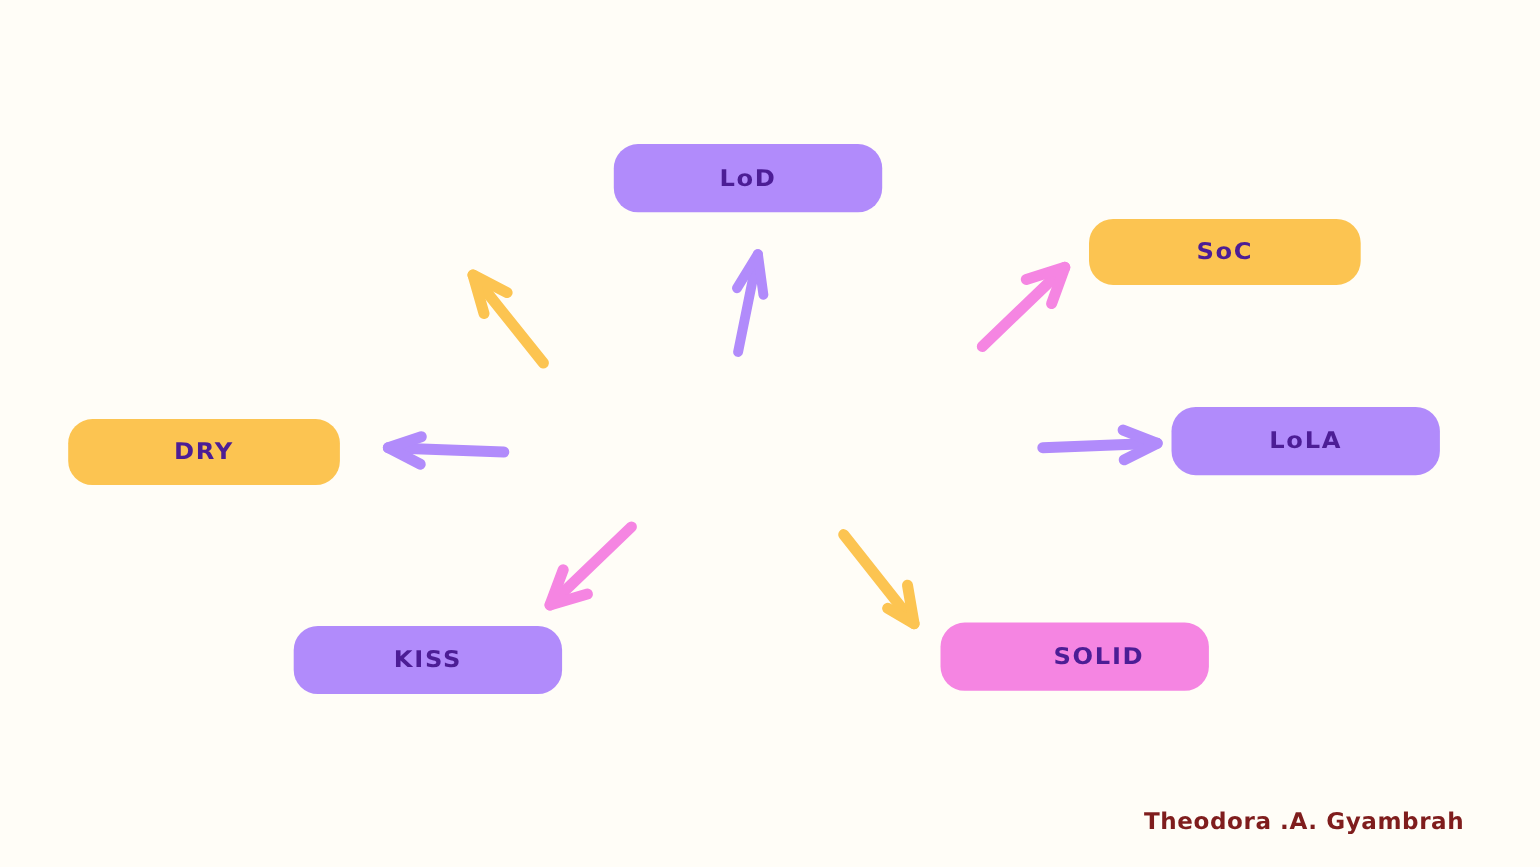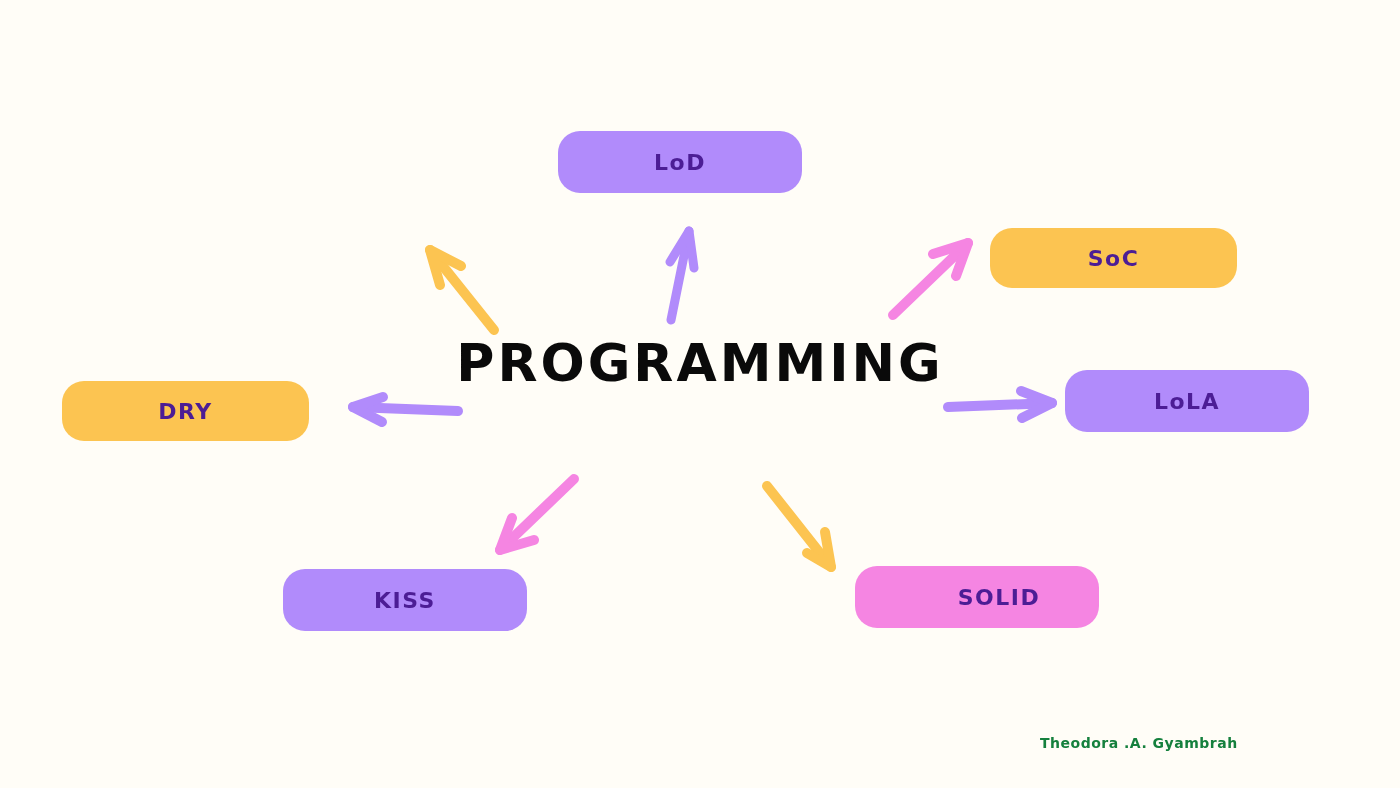--- a/index.html
+++ b/index.html
@@ -34,23 +34,23 @@
       font-size: 52px;
       line-height: 56px;
       letter-spacing: 3px;
       color: #0a0a0a;
     }
     .title div { white-space: nowrap; }
     .author {
       position: absolute;
       left: 1040px; top: 735px;
       font-weight: 900;
-      font-size: 14px;
+      font-size: 21px;
       letter-spacing: 0.5px;
-      color: #15803d;
+      color: #7f1d1d;
       white-space: nowrap;
     }
   </style>
 </head>
 <body>
 
 <div class="canvas">
 
   <svg class="arrows" viewBox="0 0 1400 788" fill="none" stroke-linecap="round" stroke-linejoin="round">
 
@@ -84,41 +84,40 @@
       <path d="M512 518 L500 550 L534 540"></path>
     </g>
 
     <g stroke="#fcc451" stroke-width="10">
       <path d="M767 486 L831 567"></path>
       <path d="M825 532 L831 567 L807 553"></path>
     </g>
   </svg>
 
   <div class="title">
-    <div>PROGRAMMING</div>
   </div>
 
   <div class="node" style="left:558px; top:131px; background:#b18bfb;">
     <span>LoD</span>
   </div>
 
 
-  <div class="node" style="left:990px; top:199px; background:#fcc451; width:247px; height:60px;margin-top:29px;">
+  <div class="node" style="left:990px; top:199px; background:#fcc451; width:247px; height:60px;">
     <span>SoC</span>
   </div>
 
   <div class="node" style="left:62px; top:381px; background:#fcc451; width:247px; height:60px;">
     <span>DRY</span>
   </div>
 
   <div class="node" style="left:1065px; top:370px; background:#b18bfb;">
     <span>LoLA</span>
   </div>
 
-  <div class="node" style="left:267px; top:569px; background:#b18bfb;margin-left:16px;">
+  <div class="node" style="left:267px; top:569px; background:#b18bfb;">
     <span>KISS</span>
   </div>
 
   <div class="node" style="left:855px; top:566px; background:#f585e2;padding-left:44px;">
     <span>SOLID</span>
   </div>
 
   <div class="author">Theodora .A. Gyambrah</div>
 </div>
 

